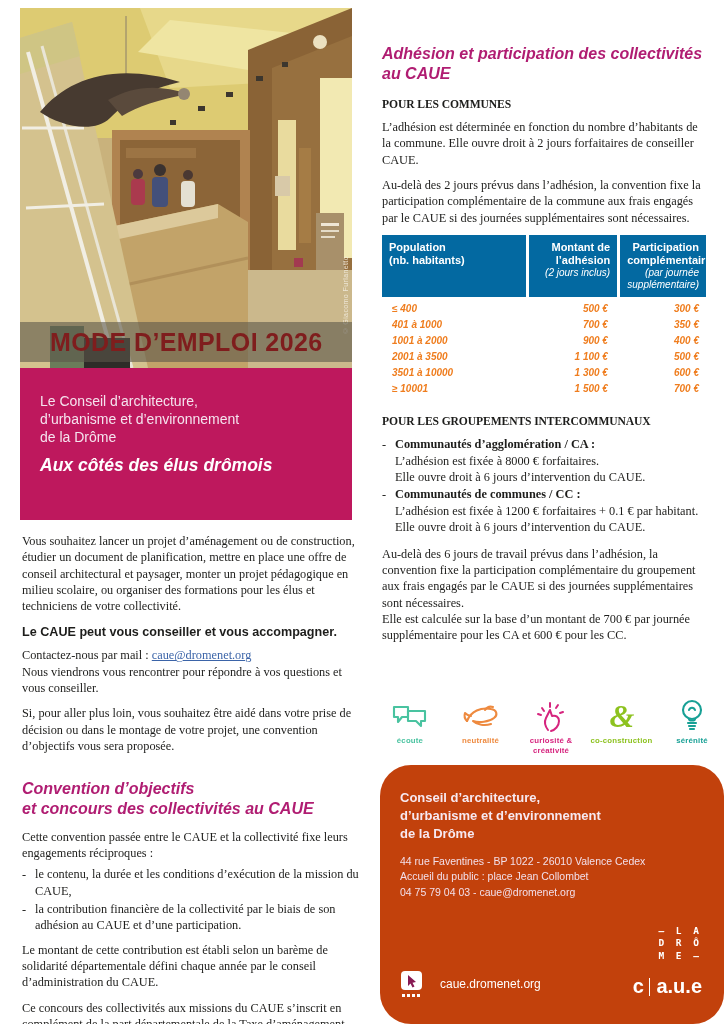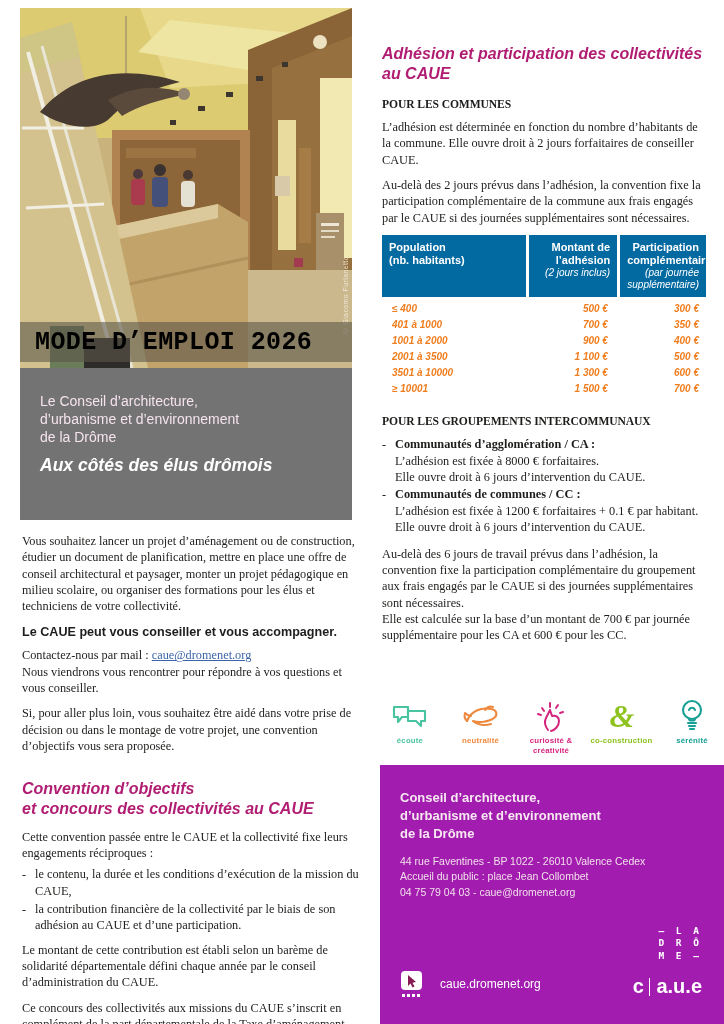--- a/index.html
+++ b/index.html
@@ -5,24 +5,24 @@
   html,body{margin:0;padding:0;background:#e9e9e9;}
   .page{position:relative;width:724px;height:1024px;background:#ffffff;overflow:hidden;
         font-family:"Liberation Serif",serif;color:#1d1d1b;}
   
   .photo{position:absolute;left:20px;top:8px;width:332px;height:360px;overflow:hidden;background:#c9b27c;}
   .photo svg{position:absolute;left:0;top:0;}
   .photo-credit{position:absolute;right:3px;bottom:34px;writing-mode:vertical-rl;transform:rotate(180deg);
         font-family:"Liberation Sans",sans-serif;font-size:7px;color:#f2ecdf;letter-spacing:.4px;opacity:.9;}
   .title-band{position:absolute;left:0;right:0;bottom:6px;height:40px;background:rgba(92,86,74,.60);
         display:flex;align-items:center;}
-  .title-band span{font-family:Liberation Mono, monospace;font-weight:bold;font-size:25px;color:#000000;
-        letter-spacing:.4px;padding-left:15px;white-space:nowrap;}
-  
-  .banner{position:absolute;left:20px;top:368px;width:332px;height:152px;background:#737373;
+  .title-band span{font-family:Liberation Sans, sans-serif;font-weight:bold;font-size:25px;color:#7f1d1d;
+        letter-spacing:.4px;padding-left:30px;white-space:nowrap;}
+  
+  .banner{position:absolute;left:20px;top:368px;width:332px;height:152px;background:#be185d;
         box-sizing:border-box;padding:24px 0 0 20px;}
   .banner .bl{font-family:"Liberation Sans",sans-serif;font-size:14px;line-height:1.3;color:#f5e3ee;}
   .banner .tagline{margin-top:8px;font-family:"Liberation Sans",sans-serif;font-weight:bold;font-style:italic;
         font-size:17.5px;color:#ffffff;}
   
   .col-left{position:absolute;left:22px;top:533px;width:338px;}
   .col-right{position:absolute;left:382px;top:44px;width:324px;}
   p{margin:0 0 9px 0;font-size:12.3px;line-height:1.33;}
   .bold-sans{font-family:"Liberation Sans",sans-serif;font-weight:bold;font-size:12.6px;}
   .h-magenta{font-family:"Liberation Sans",sans-serif;font-weight:bold;font-style:italic;
@@ -50,22 +50,22 @@
   .tbl-body{margin-top:4px;}
   
   .values{position:absolute;left:378px;top:696px;width:346px;display:flex;justify-content:space-between;}
   .value{width:64px;text-align:center;}
   .value .vicon{height:40px;display:flex;align-items:center;justify-content:center;}
   .value .vlabel{font-family:"Liberation Sans",sans-serif;font-weight:bold;font-size:7.8px;line-height:1.25;
         letter-spacing:.2px;}
   .v0 .vlabel{color:#49c3a0;} .v1 .vlabel{color:#ee8a3f;} .v2 .vlabel{color:#d6247e;}
   .v3 .vlabel{color:#8dc21f;} .v4 .vlabel{color:#17a095;}
   
-  .footer{position:absolute;left:380px;top:765px;width:344px;height:259px;background:#a21caf;color:#fff;
-        font-family:"Liberation Sans",sans-serif;box-sizing:border-box;}
+  .footer{position:absolute;left:380px;top:765px;width:344px;height:259px;background:#c2410c;color:#fff;
+        font-family:"Liberation Sans",sans-serif;box-sizing:border-box;border-radius:31px;}
   .f-title{padding:24px 0 0 20px;font-weight:bold;font-size:13px;line-height:1.4;color:#f7e9f1;}
   .f-addr{padding:10px 0 0 20px;font-size:10.5px;line-height:1.5;color:#f2dfea;}
   .f-bottom{position:absolute;left:20px;right:22px;bottom:26px;display:flex;justify-content:space-between;align-items:flex-end;}
   .f-site{display:flex;align-items:center;gap:16px;}
   .f-site .url{font-size:12px;color:#fff;text-decoration:none;}
   .f-logos{text-align:right;}
   .drome-logo{font-family:"DejaVu Sans Mono",monospace;font-weight:bold;font-size:9.5px;line-height:1.35;
         letter-spacing:3px;color:#fff;text-align:left;display:inline-block;margin-bottom:12px;}
   .caue-logo{display:flex;align-items:center;justify-content:flex-end;font-weight:bold;font-size:20px;color:#fff;}
   .caue-bar{display:inline-block;width:1.5px;height:18px;background:#fff;margin:0 6px 0 5px;}

